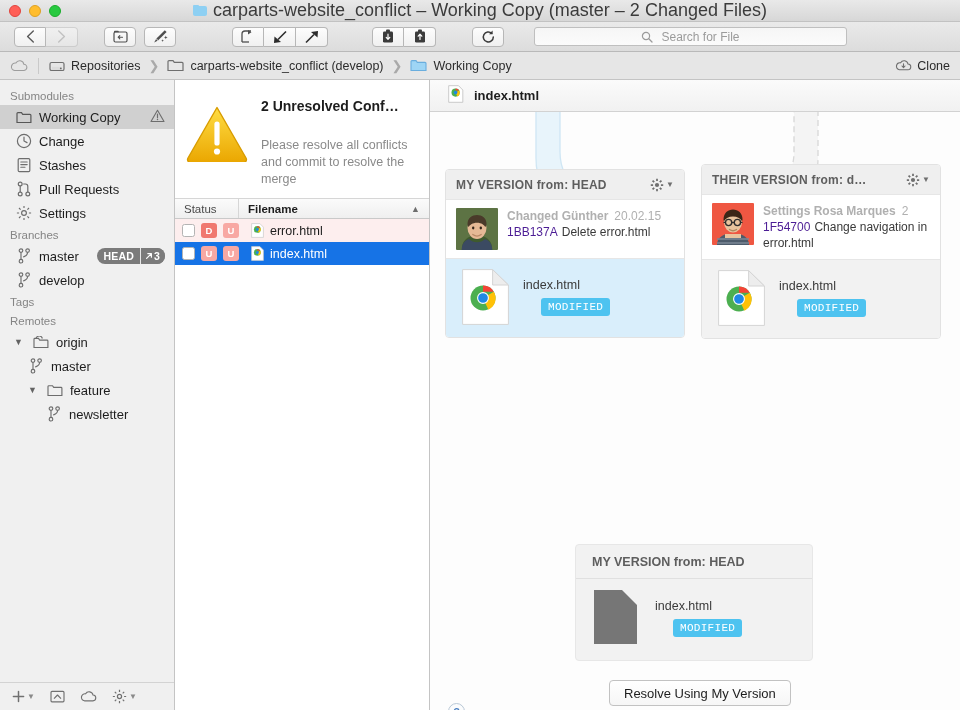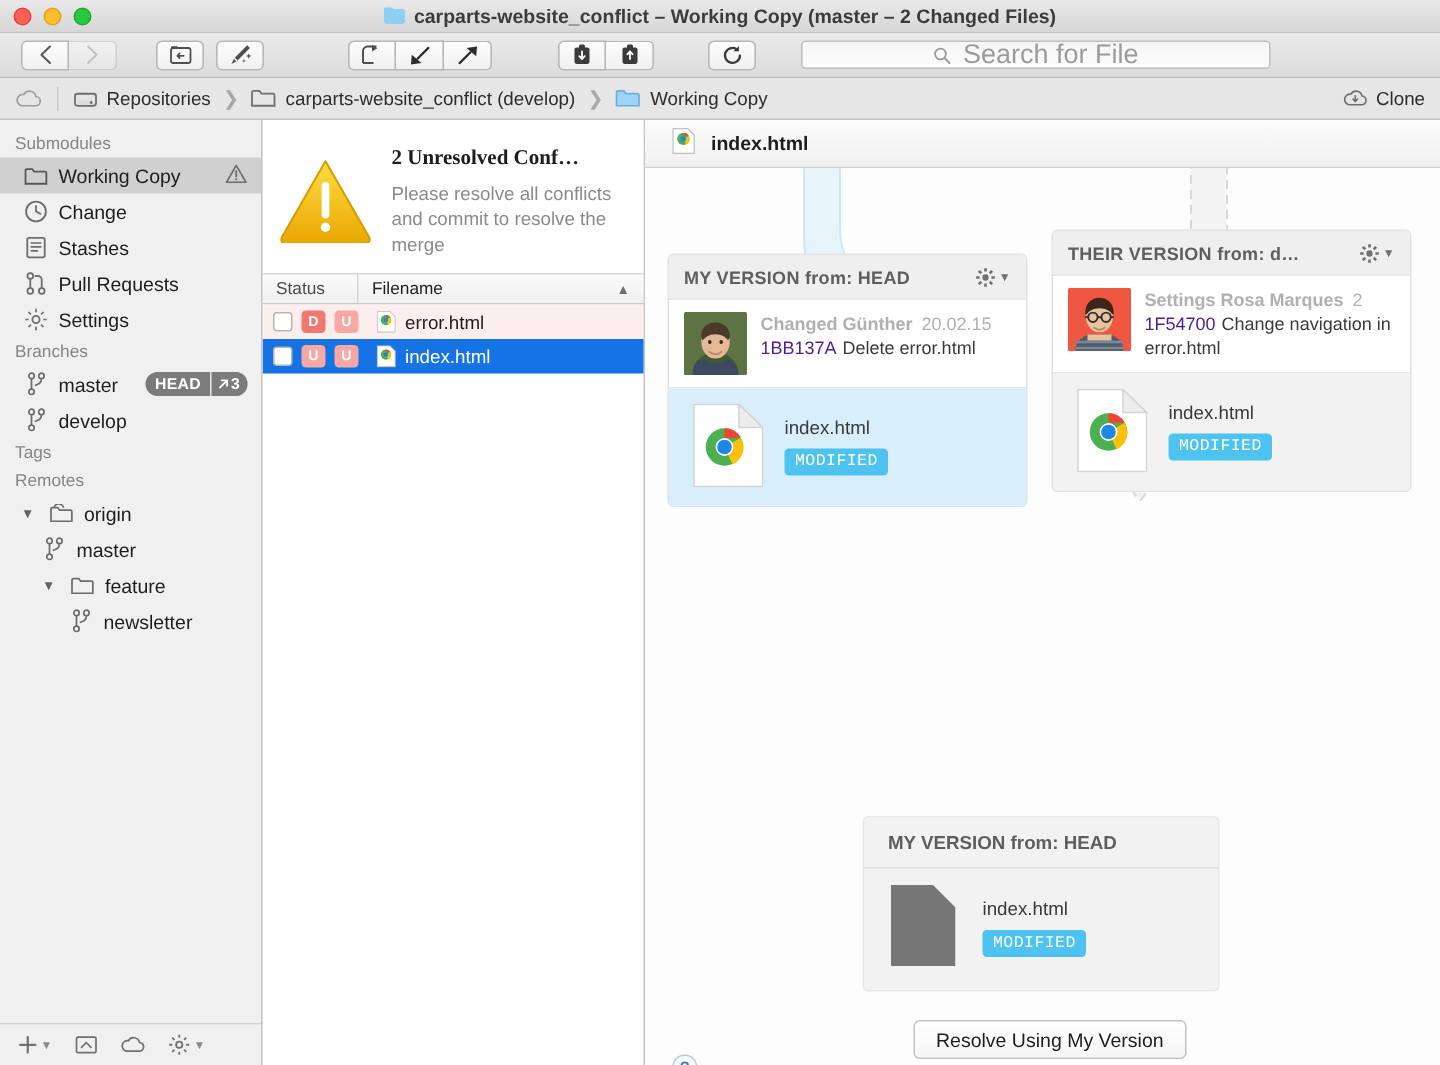--- a/index.html
+++ b/index.html
@@ -23,21 +23,21 @@
     display:flex; align-items:center;
     position:relative; flex:0 0 auto;
   }
   .traffic { display:flex; gap:8px; padding-left:9px; }
   .tl { width:12px; height:12px; border-radius:50%; }
   .tl.red    { background:#ff5f57; border:0.5px solid #e0443e; }
   .tl.yellow { background:#ffbd2e; border:0.5px solid #dea123; }
   .tl.green  { background:#28c940; border:0.5px solid #1aad2b; }
   .title-text {
     position:absolute; left:0; right:0; text-align:center;
-    font-size:13px; font-weight:bold; color:#3b3b3b;
+    font-size:18px; font-weight:normal; color:#3b3b3b;
     display:flex; align-items:center; justify-content:center; gap:6px;
     pointer-events:none;
   }
   .folder-glyph { width:14px; height:11px; position:relative; display:inline-block; }
   .folder-glyph::before {
     content:""; position:absolute; left:0; top:1px; width:14px; height:10px;
     background:#8ed0f3; border-radius:1.5px 2px 2px 2px;
   }
   .folder-glyph::after {
     content:""; position:absolute; left:0; top:0px; width:6px; height:3px;
@@ -67,21 +67,21 @@
   .tbtn.disabled { opacity:0.45; }
   .tbtn svg { display:block; }
   .sp-26 { width:26px; } .sp-56 { width:56px; } .sp-44 { width:44px; }
   .sp-36 { width:36px; } .sp-30 { width:30px; }
 
   .searchbox {
     flex:1 1 auto; height:19px; max-width:313px;
     background: linear-gradient(#f6f6f6,#fbfbfb);
     border:1px solid #bfbfbf; border-radius:3px;
     display:flex; align-items:center; justify-content:center; gap:8px;
-    color:#9b9b9b; font-size:18px;
+    color:#9b9b9b; font-size:12px;
   }
 
   
   .breadcrumb {
     height:28px; background:#e6e6e6; border-bottom:1px solid #c4c4c4;
     display:flex; align-items:center; padding:0 10px; gap:0px;
     flex:0 0 auto; font-size:12.5px; color:#2c2c2c;
   }
   .bc-sep-line { width:1px; height:16px; background:#c9c9c9; margin:0 10px; }
   .crumb { display:flex; align-items:center; gap:6px; }
@@ -151,31 +151,31 @@
     font-size:12.5px; color:#1d1d1d;
     display:flex; align-items:center;
   }
   .conflict-panel {
     padding:14px 12px 10px 10px;
     display:flex; gap:12px; align-items:flex-start;
     background:#fff;
   }
   .warn-big { flex:0 0 64px; display:flex; justify-content:center; padding-top:10px; }
   .conflict-texts { flex:1 1 auto; padding-top:4px; }
-  .conflict-title { font-size:14px; font-weight:bold; color:#1d1d1d; margin-bottom:7px;font-family:Liberation Serif, serif; }
+  .conflict-title { font-size:14px; font-weight:bold; color:#1d1d1d; margin-bottom:23px; }
   .conflict-sub { font-size:12.5px; color:#8a8a8a; line-height:17px; }
 
   .list-head {
     height:21px; display:flex; align-items:center;
     background:linear-gradient(#fbfbfb,#efefef);
     border-top:1px solid #d6d6d6; border-bottom:1px solid #c9c9c9;
     font-size:11.5px; color:#4a4a4a;
   }
   .list-head .c-status { width:64px; padding-left:9px; border-right:1px solid #d6d6d6; height:100%; display:flex; align-items:center; }
-  .list-head .c-file { flex:1 1 auto; padding-left:9px; font-weight:normal; color:#1d1d1d; display:flex; align-items:center; }
+  .list-head .c-file { flex:1 1 auto; padding-left:9px; font-weight:bold; color:#1d1d1d; display:flex; align-items:center; }
   .list-head .sortarrow { margin-left:auto; margin-right:9px; color:#6d6d6d; font-size:9px; }
 
   .file-row {
     height:23px; display:flex; align-items:center; gap:0;
     font-size:12.5px;
   }
   .file-row.conflicted { background:#fdeeee; }
   .file-row.selected { background:#1673e6; color:#fff; }
   .chk {
     width:13px; height:13px; margin-left:7px; margin-right:6px;
@@ -225,21 +225,21 @@
   .vmeta .date { color:#b0b0b0; margin-left:6px; }
   .vmeta .sha { color:#4c1d95; margin-right:4px; }
   .vmeta .msg { color:#3a3a3a; }
   .vfile { display:flex; align-items:center; gap:14px; padding:10px 10px 12px 16px; }
   .vfile.mine { background:#d9eefb; }
   .vfile.theirs { background:#f2f2f2; }
   .vfinfo .fn { font-size:12.5px; color:#3a3a3a; margin-bottom:6px; }
   .badge-mod {
     display:inline-block; background:#4ec3f0; color:#fff;
     font-family:"Liberation Mono", monospace; font-size:11px;
-    padding:3px 7px; border-radius:3px; letter-spacing:0.3px;
+    padding:3px 7px; border-radius:3px; letter-spacing:0.3px;margin-left:18px;
   }
   .doc-icon { width:47px; height:56px; flex:0 0 47px; }
 
   .resultcard {
     position:absolute; left:575px; top:512px; width:238px;
     background:#f2f2f2; border:1px solid #e7e7e7; border-radius:4px; overflow:hidden;
   }
   .resultcard .rhead {
     height:34px; display:flex; align-items:center; padding:0 16px;
     font-size:12.5px; font-weight:bold; color:#5e5e5e;
@@ -718,21 +718,21 @@
                 <circle cx="21" cy="29" r="5.4" fill="none" stroke="#fff" stroke-width="1.1"></circle>
               </svg>
             </span>
             <span class="vfinfo">
               <span class="fn" style="display:block">index.html</span>
               <span class="badge-mod">MODIFIED</span>
             </span>
           </div>
         </div>
 
-        <div class="vcard" style="left:271px; top:41px;">
+        <div class="vcard" style="left:271px; top:52px;">
           <div class="vhead">
             <span>THEIR VERSION from: d…</span>
             <span class="gear">
               <svg width="14" height="14" viewBox="0 0 16 16">
                   <g fill="#6f6f6f">
                     <circle cx="8" cy="8" r="2.4"></circle>
                   </g>
                   <g fill="none" stroke="#6f6f6f" stroke-width="2">
                     <path d="M8 .9v2.6M8 12.5v2.6M.9 8h2.6M12.5 8h2.6M2.9 2.9l1.9 1.9M11.2 11.2l1.9 1.9M13.1 2.9l-1.9 1.9M4.8 11.2l-1.9 1.9"></path>
                   </g>

